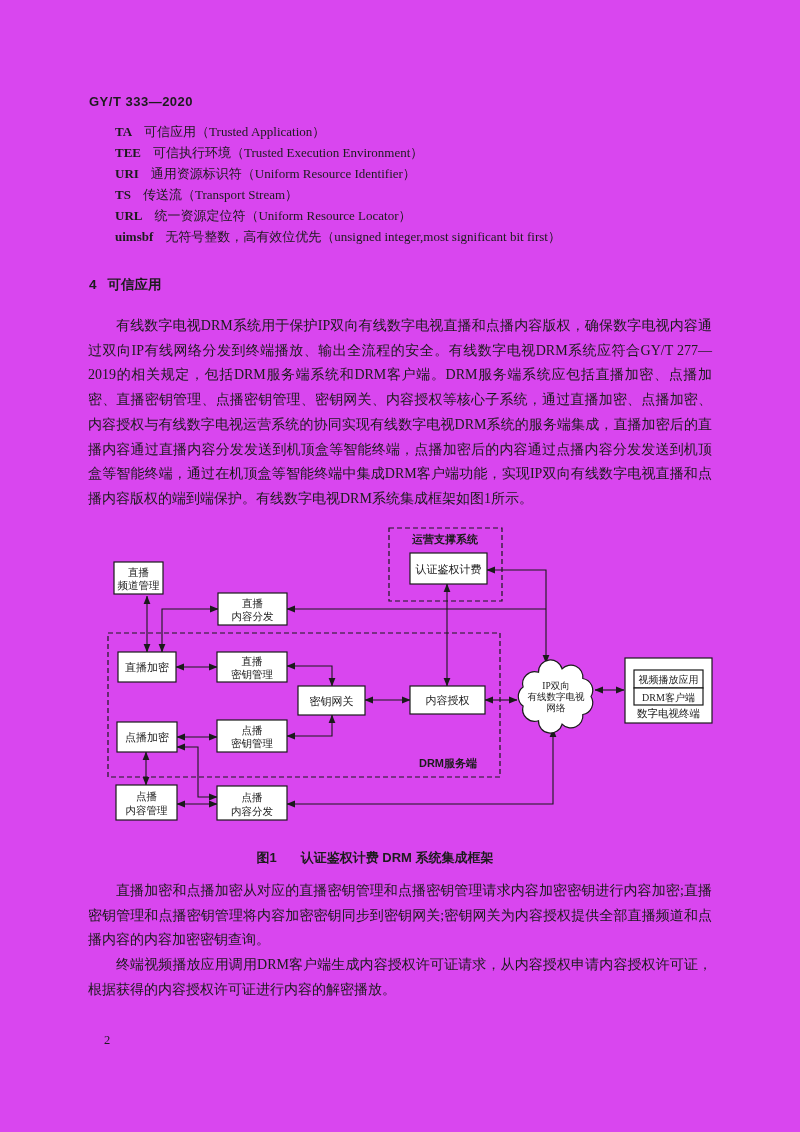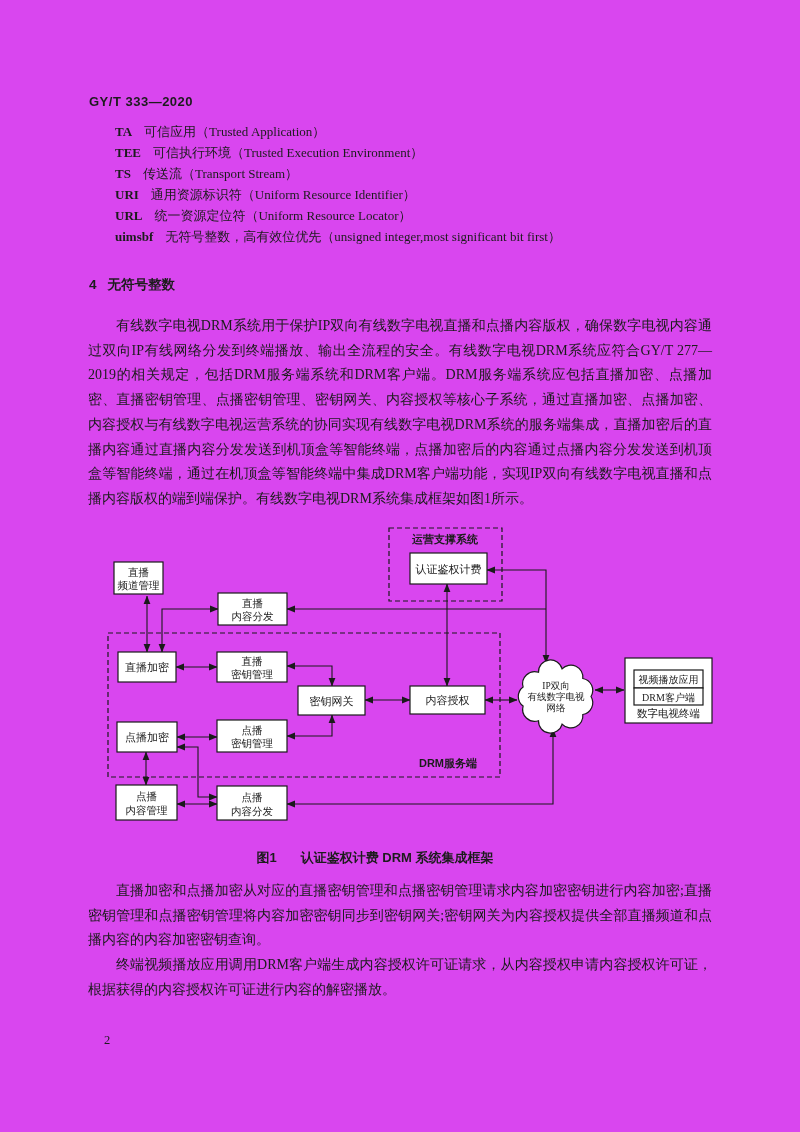--- a/index.html
+++ b/index.html
@@ -44,28 +44,28 @@
 </head>
 <body>
 
 <div class="page">
 
   <div class="doc-header">GY/T 333—2020</div>
 
   <div class="abbrev">
     <div class="row"><span class="term">TA</span><span>可信应用（Trusted Application）</span></div>
     <div class="row"><span class="term">TEE</span><span>可信执行环境（Trusted Execution Environment）</span></div>
+    <div class="row"><span class="term">URI</span><span>通用资源标识符（Uniform Resource Identifier）</span></div>
     <div class="row"><span class="term">TS</span><span>传送流（Transport Stream）</span></div>
-    <div class="row"><span class="term">URI</span><span>通用资源标识符（Uniform Resource Identifier）</span></div>
     <div class="row"><span class="term">URL</span><span>统一资源定位符（Uniform Resource Locator）</span></div>
     <div class="row"><span class="term">uimsbf</span><span>无符号整数，高有效位优先（unsigned integer,most significant bit first）</span></div>
   </div>
 
   <div class="sec-heading">
-    <span class="num">4</span><span>无符号整数</span>
+    <span class="num">4</span><span>可信应用</span>
   </div>
 
   <div class="para" id="para1">
     <p>有线数字电视DRM系统用于保护IP双向有线数字电视直播和点播内容版权，确保数字电视内容通过双向IP有线网络分发到终端播放、输出全流程的安全。有线数字电视DRM系统应符合GY/T 277—2019的相关规定，包括DRM服务端系统和DRM客户端。DRM服务端系统应包括直播加密、点播加密、直播密钥管理、点播密钥管理、密钥网关、内容授权等核心子系统，通过直播加密、点播加密、内容授权与有线数字电视运营系统的协同实现有线数字电视DRM系统的服务端集成，直播加密后的直播内容通过直播内容分发发送到机顶盒等智能终端，点播加密后的内容通过点播内容分发发送到机顶盒等智能终端，通过在机顶盒等智能终端中集成DRM客户端功能，实现IP双向有线数字电视直播和点播内容版权的端到端保护。有线数字电视DRM系统集成框架如图1所示。</p>
   </div>
 
   <svg width="800" height="340" viewBox="0 515 800 340">
     <defs>
       <marker id="ah" viewBox="0 0 10 8" refX="9.5" refY="4" markerWidth="8" markerHeight="6.5" orient="auto-start-reverse">
         <path d="M0,0 L10,4 L0,8 Z" fill="#1a1a1a"></path>

